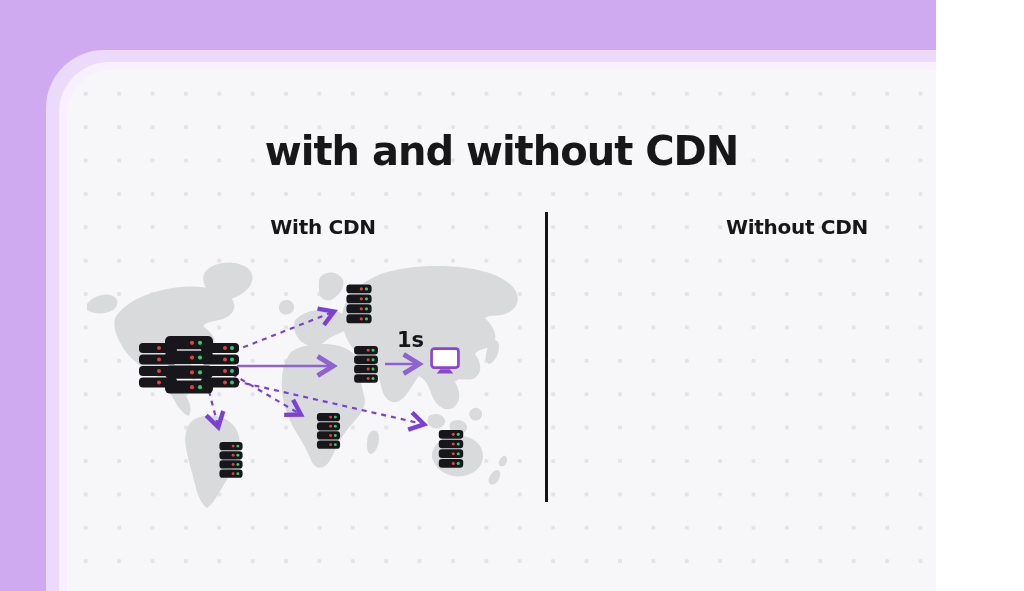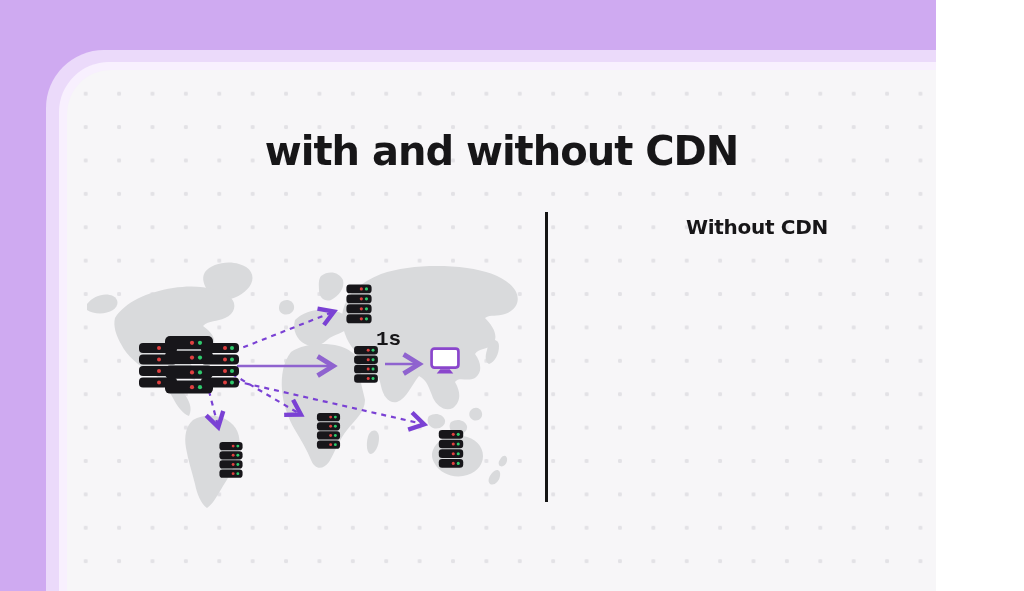--- a/index.html
+++ b/index.html
@@ -21,41 +21,41 @@
     border-top-left-radius:44px;}
   .title{
     position:absolute; left:67px; right:0; top:128px; text-align:center;
     font-size:40px; font-weight:bold; letter-spacing:-1px; margin:0;
   }
   .col-heading{
     position:absolute; top:215px; width:200px; text-align:center;
     font-size:20px; font-weight:bold; letter-spacing:-0.3px;
   }
   .heading-left{left:223px;}
-  .heading-right{left:657px;}
+  .heading-right{left:697px;}
   .divider{position:absolute; left:545px; top:212px; width:3px; height:290px;
     background:var(--divider,#141414);}
   .map{position:absolute; top:258px; width:450px; height:253px;}
   .map-left{left:85px;}
   .map-right{left:566px;}
   .map svg{display:block; width:450px; height:253px;}
   .land{fill:var(--map-land,#d9dadc);}
   .seg{fill:var(--server,#17161a);}
   .led-r{fill:var(--led-red,#e04040);}
   .led-g{fill:var(--led-green,#2fca6d);}
   .mon-screen{fill:#ffffff; stroke:var(--client,#8a46cc); stroke-width:3.4;}
   .mon-stand{fill:var(--client,#8a46cc);}
   .route-solid{stroke:var(--arrow,#8f63cf); stroke-width:2.4; fill:none;}
   .route-dashed{stroke:var(--arrow-dashed,#7a41d4); stroke-width:2.2; fill:none;
     stroke-dasharray:5 5;}
   .ah-solid{stroke:var(--arrow,#8f63cf);}
   .ah-dashed{stroke:var(--arrow-dashed,#7a41d4);}
   .latency{
-    position:absolute; width:48px; text-align:left;
-    font-size:21px; font-weight:bold; color:var(--text,#171618);font-family:Liberation Mono, monospace;
+    position:absolute; width:48px; text-align:right;
+    font-size:21px; font-weight:bold; color:var(--text,#171618);
   }
   .latency-left{left:291px; top:70px;}
   .latency-right{left:193px; top:68px;}
   .hidden-defs{position:absolute; width:0; height:0; overflow:hidden;}
 </style>
 </head>
 <body>
 
 <svg class="hidden-defs" aria-hidden="true">
   <defs>
@@ -168,20 +168,21 @@
   </defs>
 </svg>
 
 <div class="stage">
   <div class="ring ring-outer"></div>
   <div class="ring ring-inner"></div>
   <div class="panel"></div>
 
   <h1 class="title">with and without CDN</h1>
 
+  <div class="col-heading heading-left">With CDN</div>
   <div class="col-heading heading-right">Without CDN</div>
 
   <div class="divider"></div>
 
   <div class="map map-left">
     <svg viewBox="0 0 450 253">
       <use href="#sym-world"></use>
       <g>
         <line class="route-dashed" x1="149" y1="93" x2="248" y2="54" marker-end="url(#ah-dashed)"></line>
         <line class="route-solid" x1="152" y1="108" x2="247" y2="108" marker-end="url(#ah-solid)"></line>

